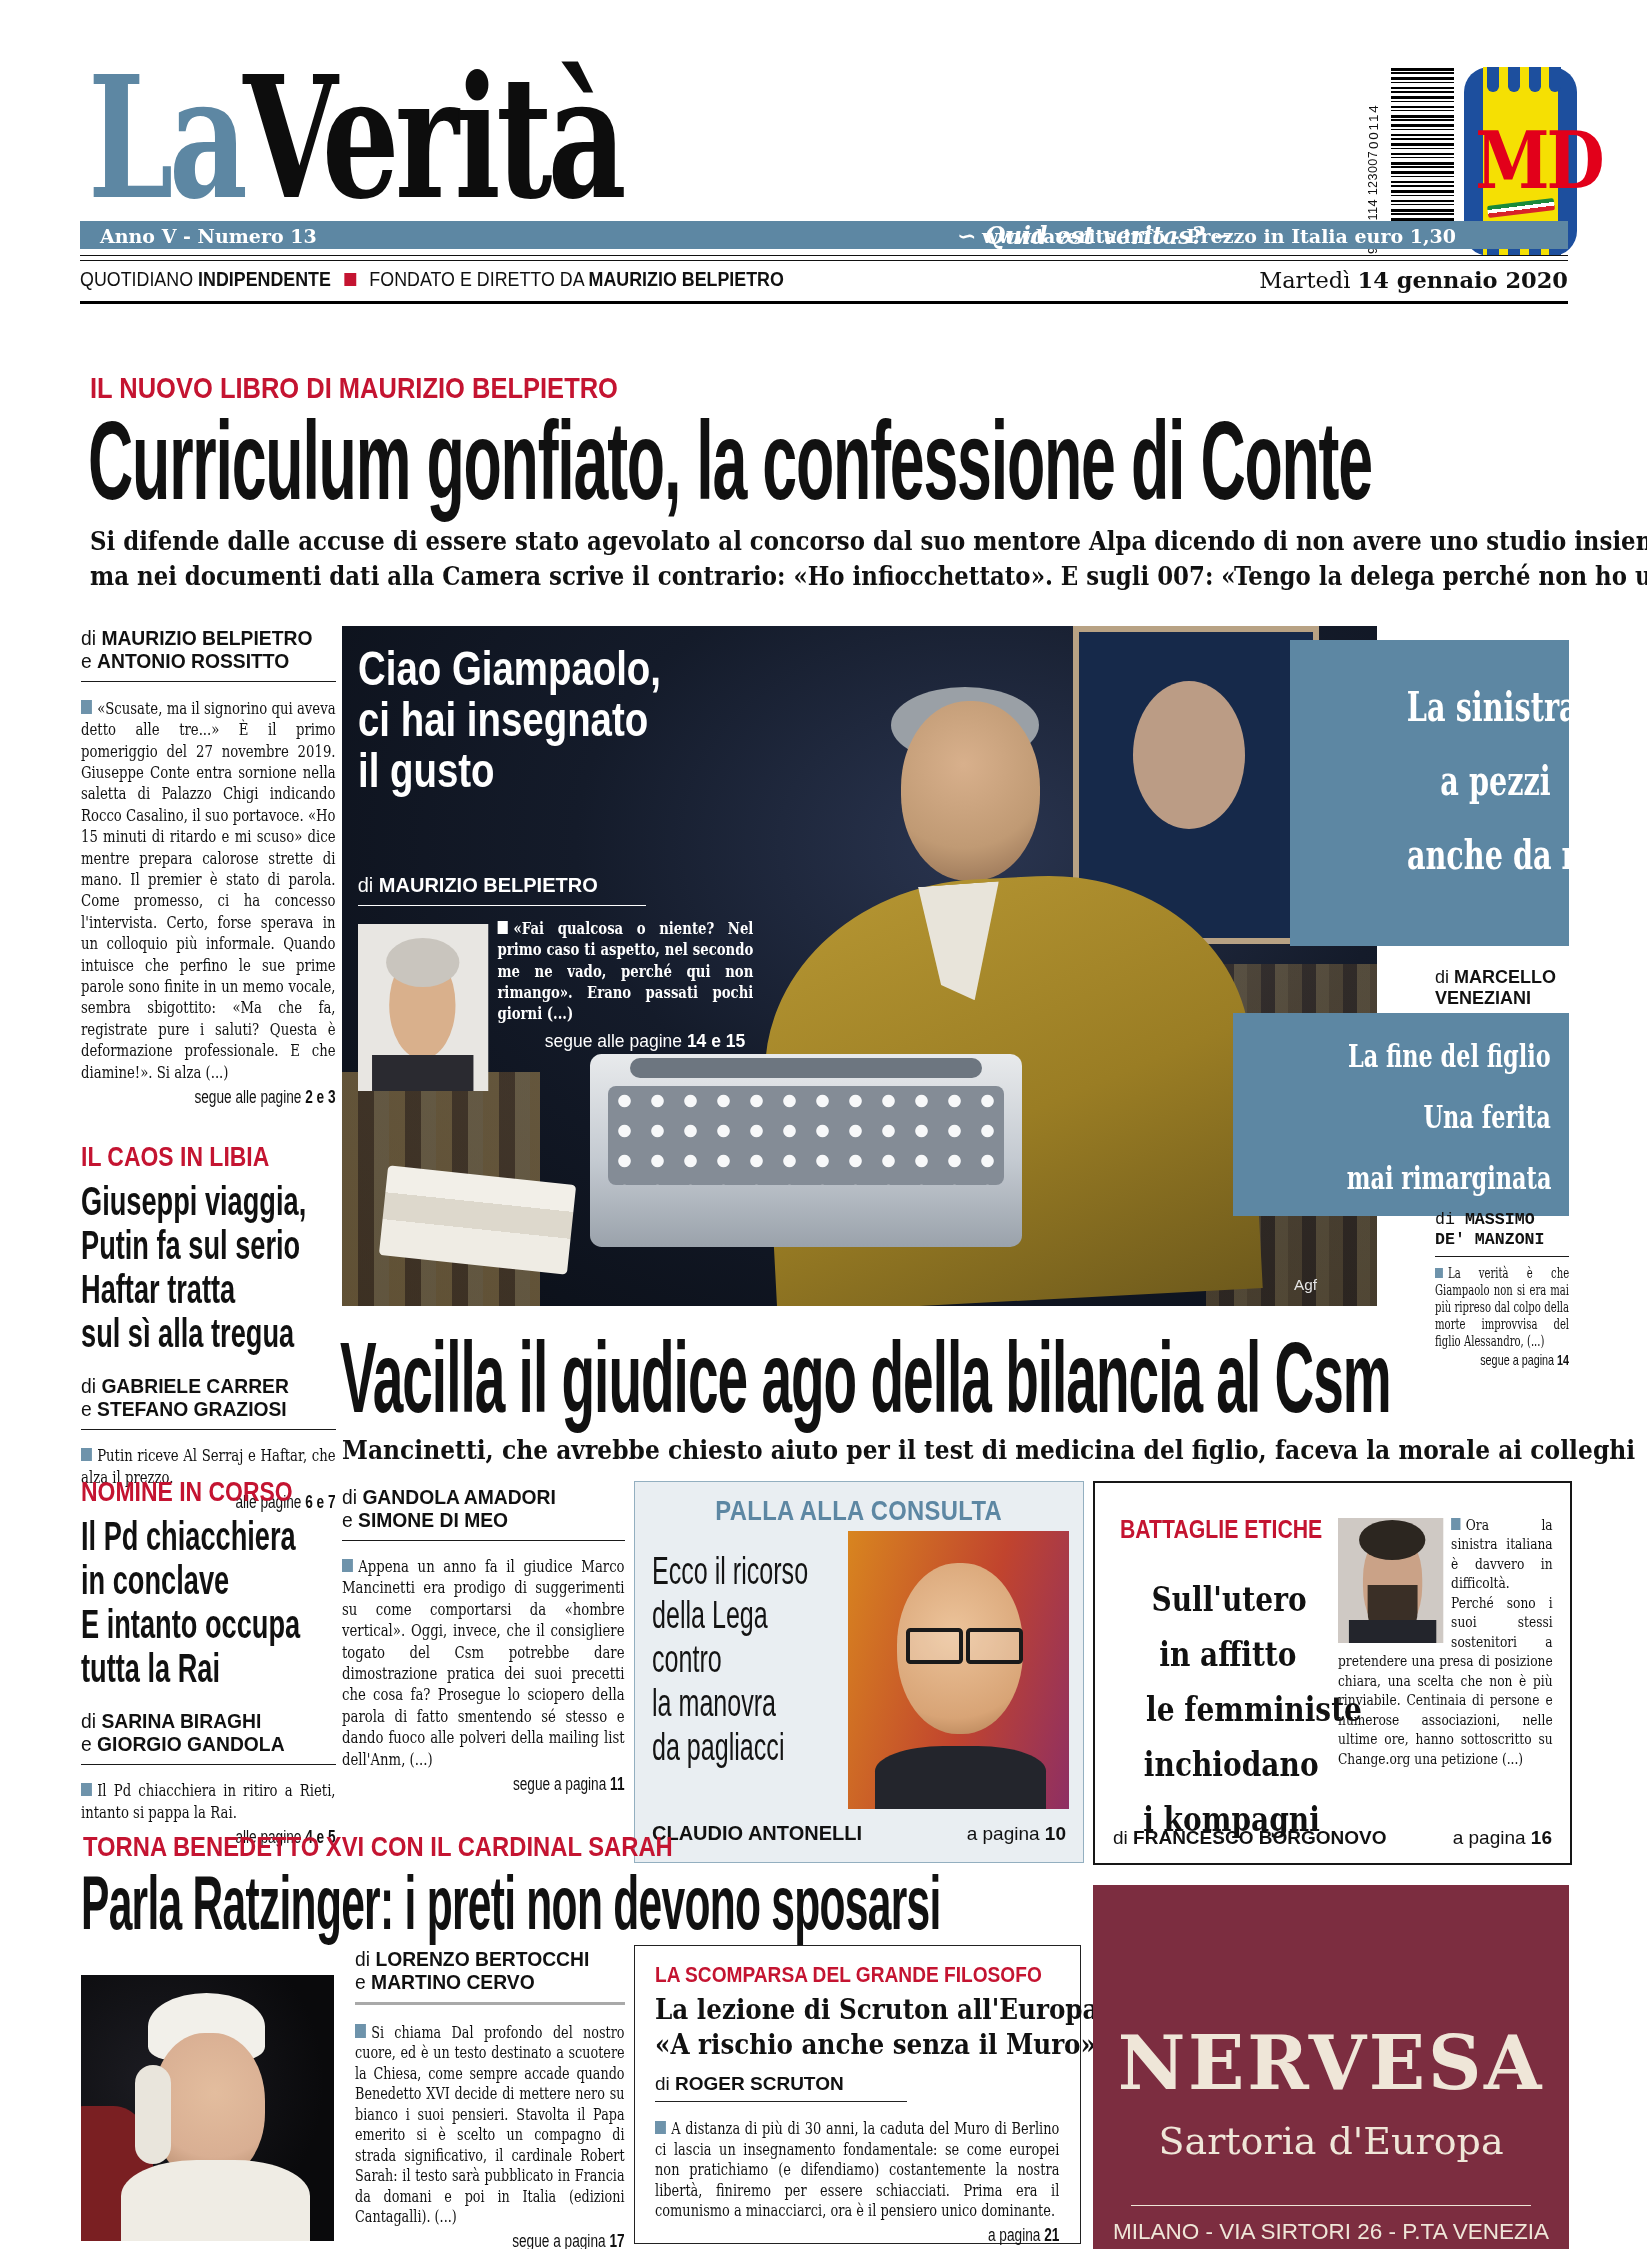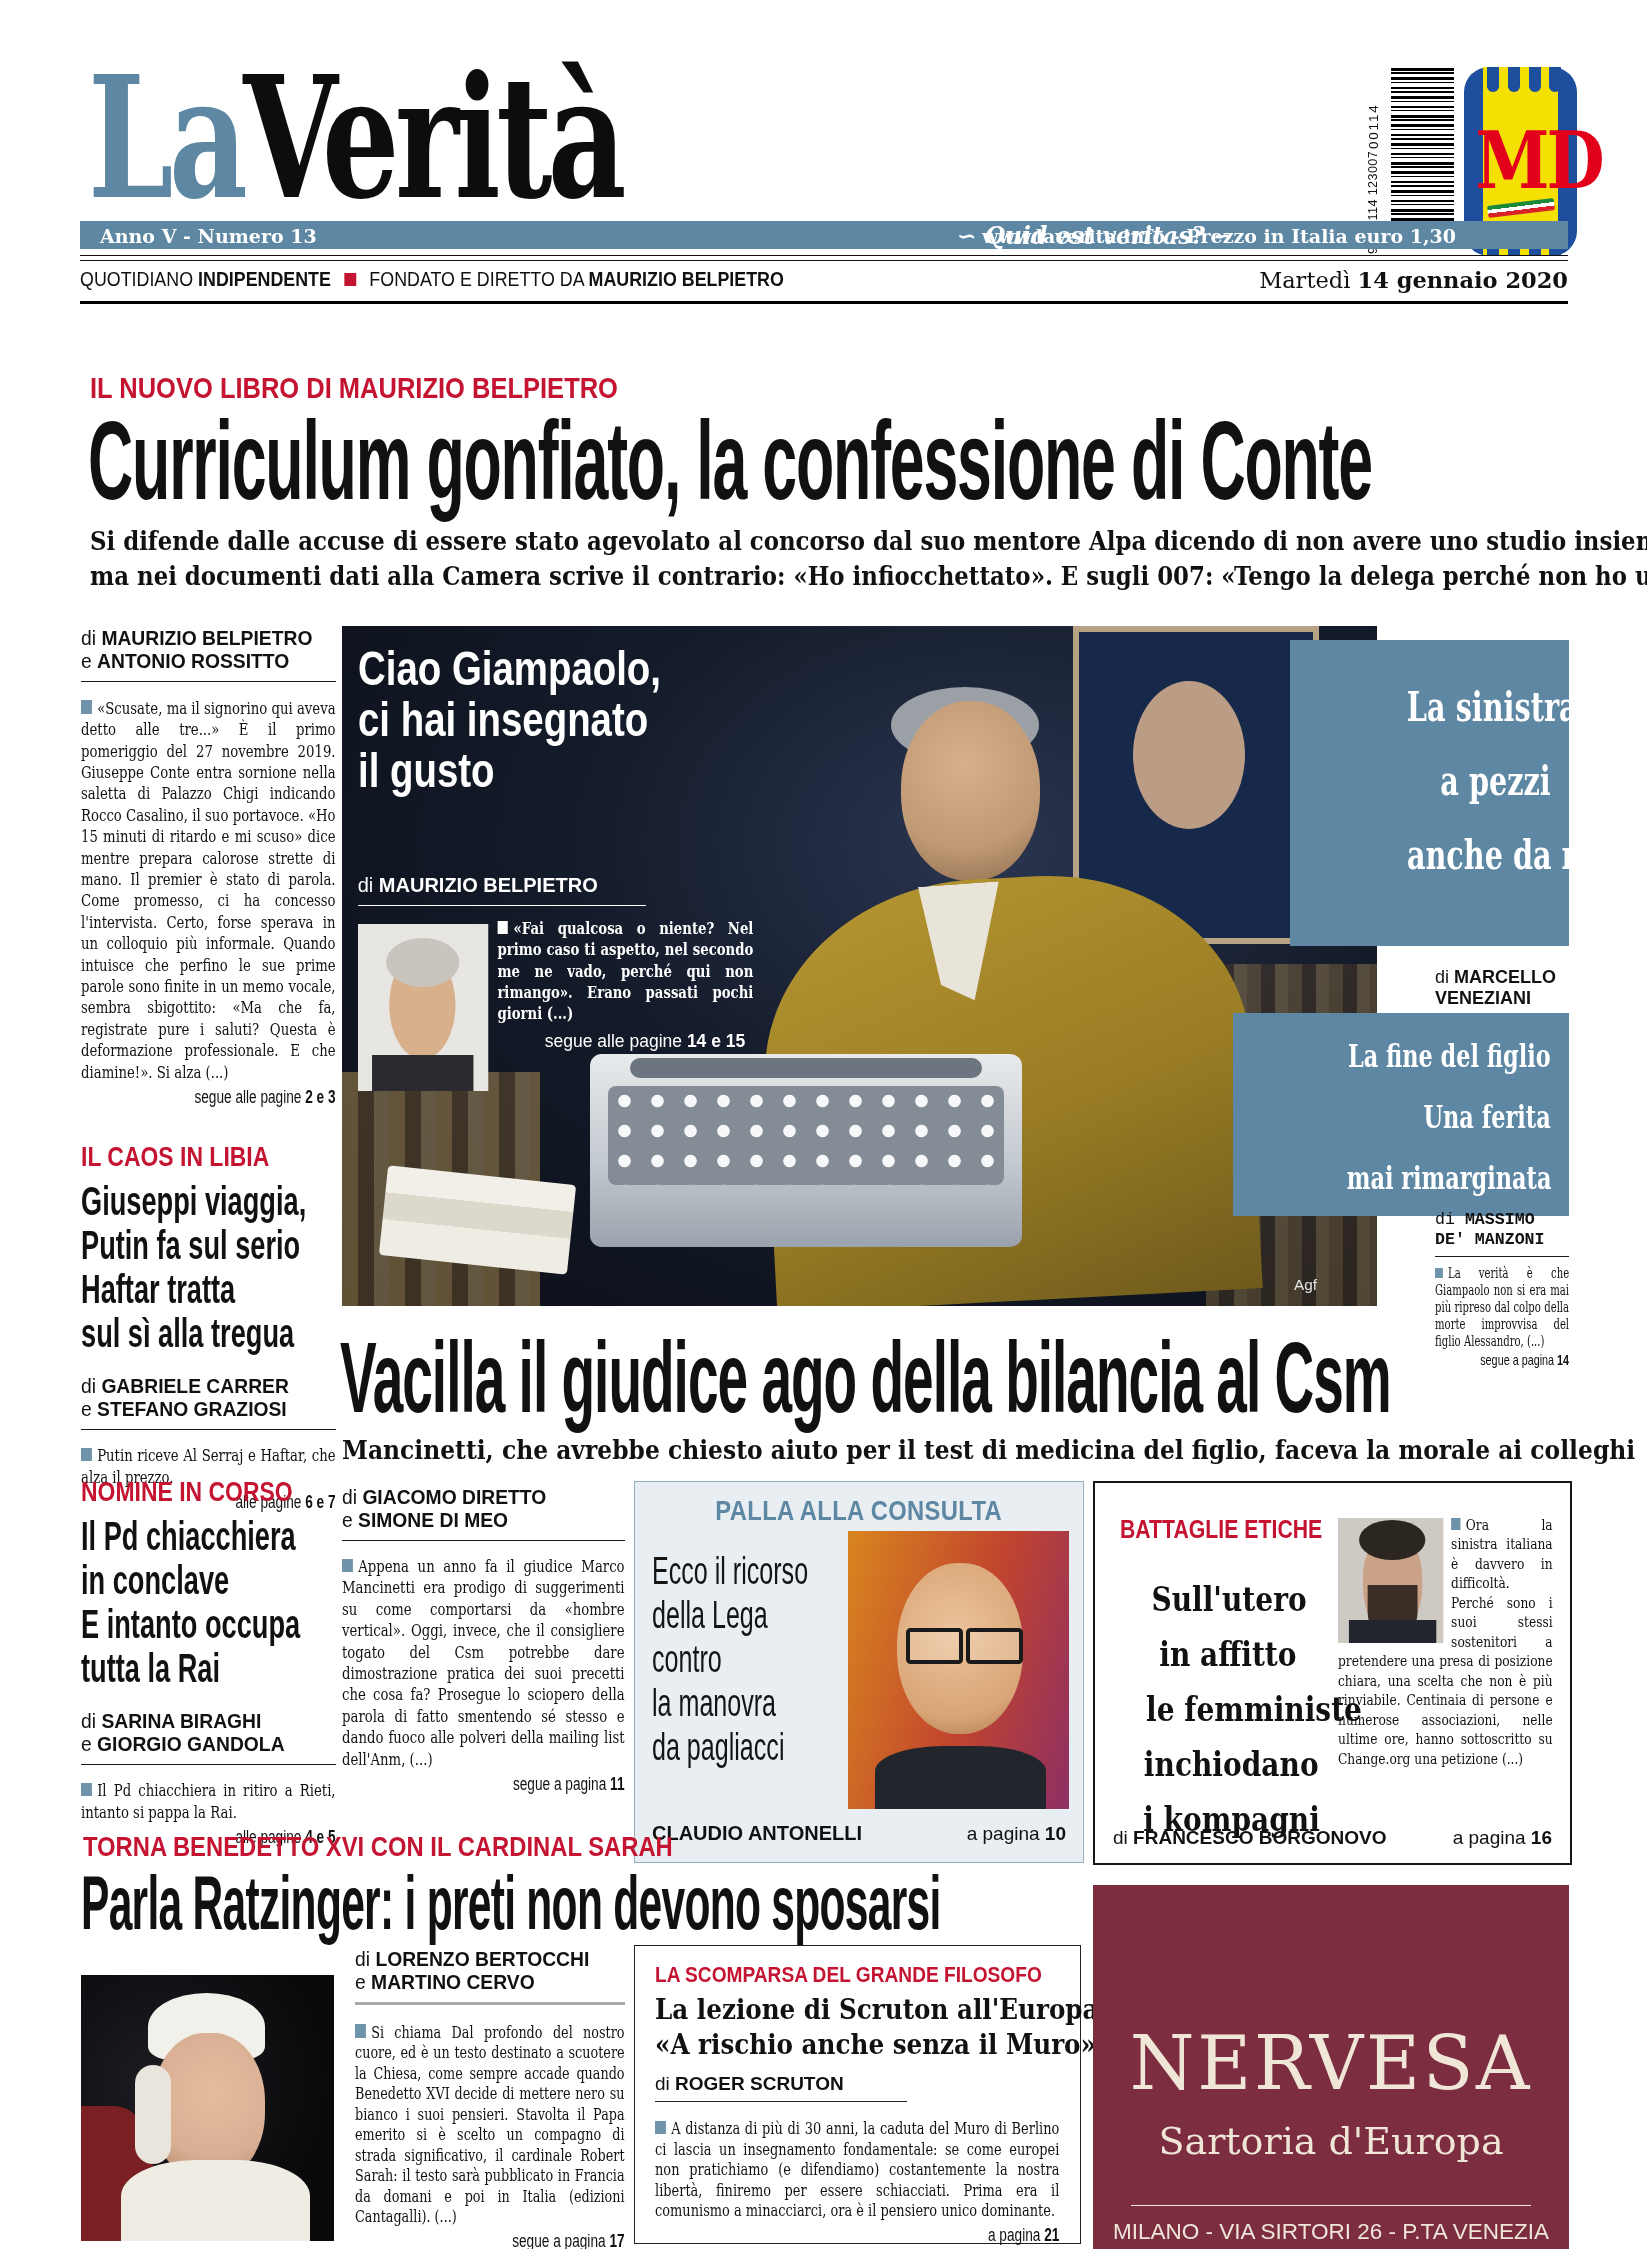--- a/index.html
+++ b/index.html
@@ -236,21 +236,21 @@
   <div class="abs sans" style="left:340px;top:1325px;font-weight:bold;font-size:100px;letter-spacing:-1.8px;line-height:1.05;">
     <span class="cx sx55">Vacilla il giudice ago della bilancia al Csm</span>
   </div>
   <div class="abs" style="left:342px;top:1435px;font-weight:bold;font-size:26px;">
     <span class="cx sx90">Mancinetti, che avrebbe chiesto aiuto per il test di medicina del figlio, faceva la morale ai colleghi</span>
   </div>
 
   <div class="abs" style="left:342px;top:1487px;width:283px;">
     <div class="byline">
       <span class="pfx">di</span>
-      <b>GIACOMO DIRETTO</b><br>
+      <b>GANDOLA AMADORI</b><br>
       <span class="pfx">e</span>
       <b>SIMONE DI MEO</b>
     </div>
     <div class="bcond" style="margin-top:15.3px;">
       <p class="body-p"><span class="sq"></span><span>Appena un anno fa il giudice Marco Mancinetti era prodigo di suggerimenti su come comportarsi da «hombre vertical». Oggi, invece, che il consigliere togato del Csm potrebbe dare dimostrazione pratica dei suoi precetti che cosa fa? Prosegue lo sciopero della parola di fatto smentendo sé stesso e dando fuoco alle polveri della mailing list dell'Anm, (...)</span></p>
       <div class="segue"><span>segue a pagina</span> <b>11</b></div>
     </div>
   </div>
 
   <div class="abs" style="left:634px;top:1481px;width:448px;height:380px;background:#e9eef2;border:1.3px solid #93afc0;">
@@ -349,21 +349,21 @@
     </div>
     <div class="abs" style="left:20px;top:173px;width:405px;">
       <div class="bcond">
         <p class="body-p" style="font-size:16.6px;line-height:1.24;"><span class="sq"></span><span>A distanza di più di 30 anni, la caduta del Muro di Berlino ci lascia un insegnamento fondamentale: se come europei non pratichiamo (e difendiamo) costantemente la nostra libertà, finiremo per essere schiacciati. Prima era il comunismo a minacciarci, ora è il pensiero unico dominante.</span></p>
         <div class="segue"><span>a pagina</span> <b>21</b></div>
       </div>
     </div>
   </div>
 
   <div class="abs" style="left:1093px;top:1885px;width:476px;height:421px;background:#7c2d40;color:#efe6d8;text-align:center;">
-    <div class="abs" style="left:0;right:0;top:135px;font-size:74px;letter-spacing:2.7px;">NERVESA</div>
+    <div class="abs" style="left:0;right:0;top:135px;font-size:74px;letter-spacing:2.7px;font-weight:bold;">NERVESA</div>
     <div class="abs" style="left:0;right:0;top:234px;font-size:38px;">Sartoria d'Europa</div>
     <div class="abs" style="left:38px;right:38px;top:320px;height:1.3px;background:#efe6d8;"></div>
     <div class="abs sans" style="left:0;right:0;top:334px;font-size:22.5px;">MILANO - VIA SIRTORI 26 - P.TA VENEZIA</div>
 
   </div>
 
 </div>
 
 
 </body></html>

